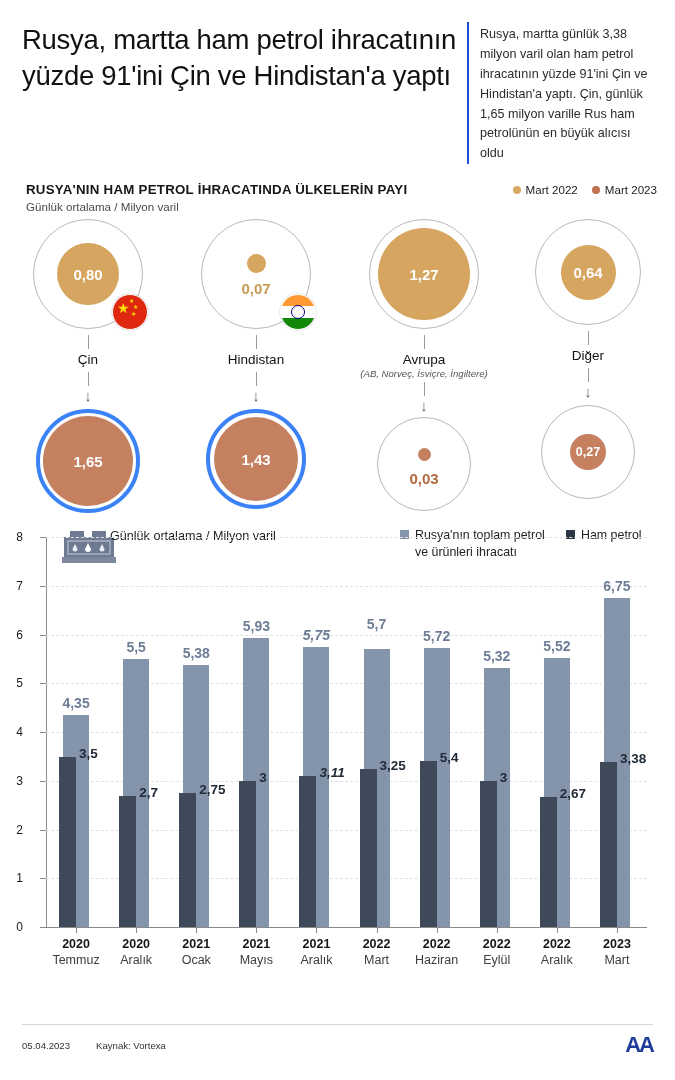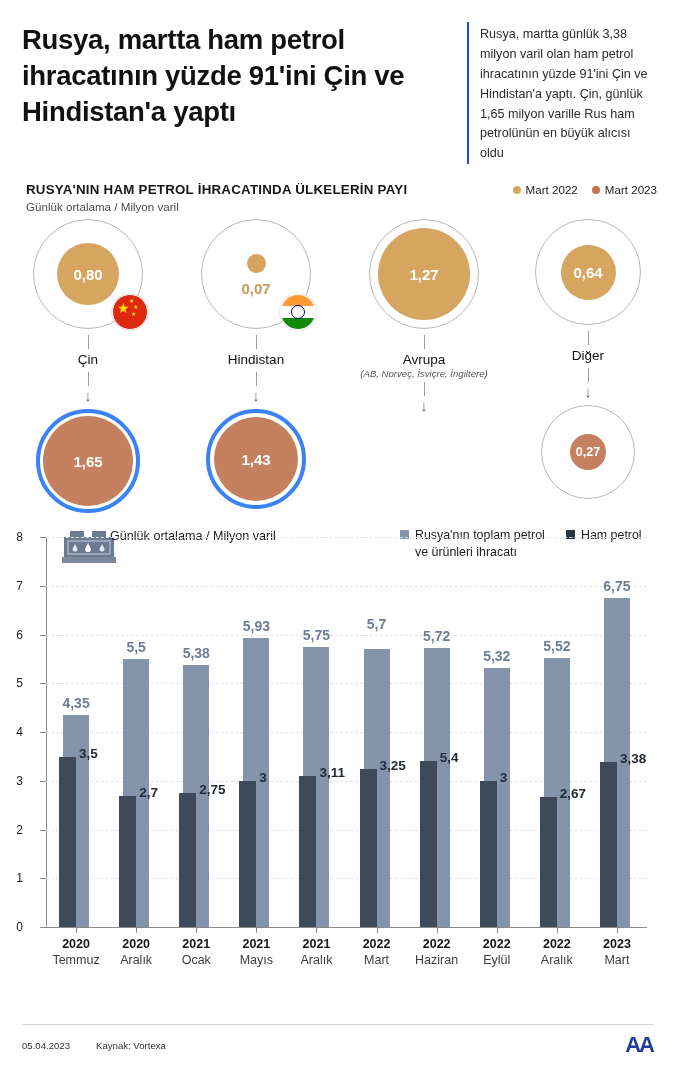--- a/index.html
+++ b/index.html
@@ -11,21 +11,21 @@
     overflow:hidden;
     position:relative;
   }
   .page{position:relative;width:675px;height:1080px;}
 
   
   .header{display:flex;padding:22px 18px 0 22px;}
   .headline{
     flex:0 0 435px;
     font-size:27.5px;
-    font-weight:bold;
+    font-weight:normal;
     line-height:1.30;
     letter-spacing:-0.3px;
     color:#111111;
     padding-right:10px;
   }
   .lede{
     flex:1;
     border-left:2px solid #1d4ed8;
     padding:3px 0 0 11px;
     font-size:12.6px;
@@ -194,20 +194,24 @@
       <div class="ring" style="width:108px;height:108px;">
         <div class="bub" style="width:92px;height:92px;background:#d6a55f;">
           <span class="val">1,27</span>
         </div>
       </div>
       <div class="tick" style="margin-top:6px;"></div>
       <div class="cname">Avrupa</div>
       <div class="csub">(AB, Norveç, İsviçre, İngiltere)</div>
       <div class="tick" style="margin-top:3px;"></div>
       <div class="arrow">↓</div>
+      <div class="ring" style="width:92px;height:92px;margin-top:4px;">
+        <div class="bub" style="width:13px;height:13px;background:#c4805f;margin-bottom:20px;"></div>
+        <span class="val-out" style="color:#b5683f;top:52px;">0,03</span>
+      </div>
     </div>
 
     <div class="bcol" style="left:504px;">
       <div class="ring" style="width:104px;height:104px;">
         <div class="bub" style="width:55px;height:55px;background:#d6a55f;">
           <span class="val">0,64</span>
         </div>
       </div>
       <div class="tick" style="margin-top:6px;"></div>
       <div class="cname">Diğer</div>
@@ -275,21 +279,21 @@
           <div class="bar-crude" style="height: 134.062px; background: rgb(62, 74, 90);"></div>
           <div class="lbl-total" style="bottom: 266.275px; color: rgb(109, 125, 150);">5,38</div>
           <div class="lbl-crude" style="bottom: 130.062px;">2,75</div>
         </div>
         <div class="bargroup" style="left: 189.35px; width: 42px; height: 390px;">
           <div class="bar-total" style="height: 289.087px; background: rgb(132, 148, 171);"></div>
           <div class="bar-crude" style="height: 146.25px; background: rgb(62, 74, 90);"></div>
           <div class="lbl-total" style="bottom: 293.087px; color: rgb(109, 125, 150);">5,93</div>
           <div class="lbl-crude" style="bottom: 142.25px;">3</div>
         </div>
-        <div class="bargroup" style="left: 249.45px; width: 42px; height: 390px;">
+        <div class="bargroup" style="left: 249.45px; width: 42px; height: 390px; font-style: italic;">
           <div class="bar-total" style="height: 280.312px; background: rgb(132, 148, 171);"></div>
           <div class="bar-crude" style="height: 151.612px; background: rgb(62, 74, 90);"></div>
           <div class="lbl-total" style="bottom: 284.312px; color: rgb(109, 125, 150);">5,75</div>
           <div class="lbl-crude" style="bottom: 147.612px;">3,11</div>
         </div>
         <div class="bargroup" style="left: 309.55px; width: 42px; height: 390px;">
           <div class="bar-total" style="height: 277.875px; background: rgb(132, 148, 171);"></div>
           <div class="bar-crude" style="height: 158.438px; background: rgb(62, 74, 90);"></div>
           <div class="lbl-total" style="bottom: 295px; color: rgb(109, 125, 150);">5,7</div>
           <div class="lbl-crude" style="bottom: 154.438px;">3,25</div>

